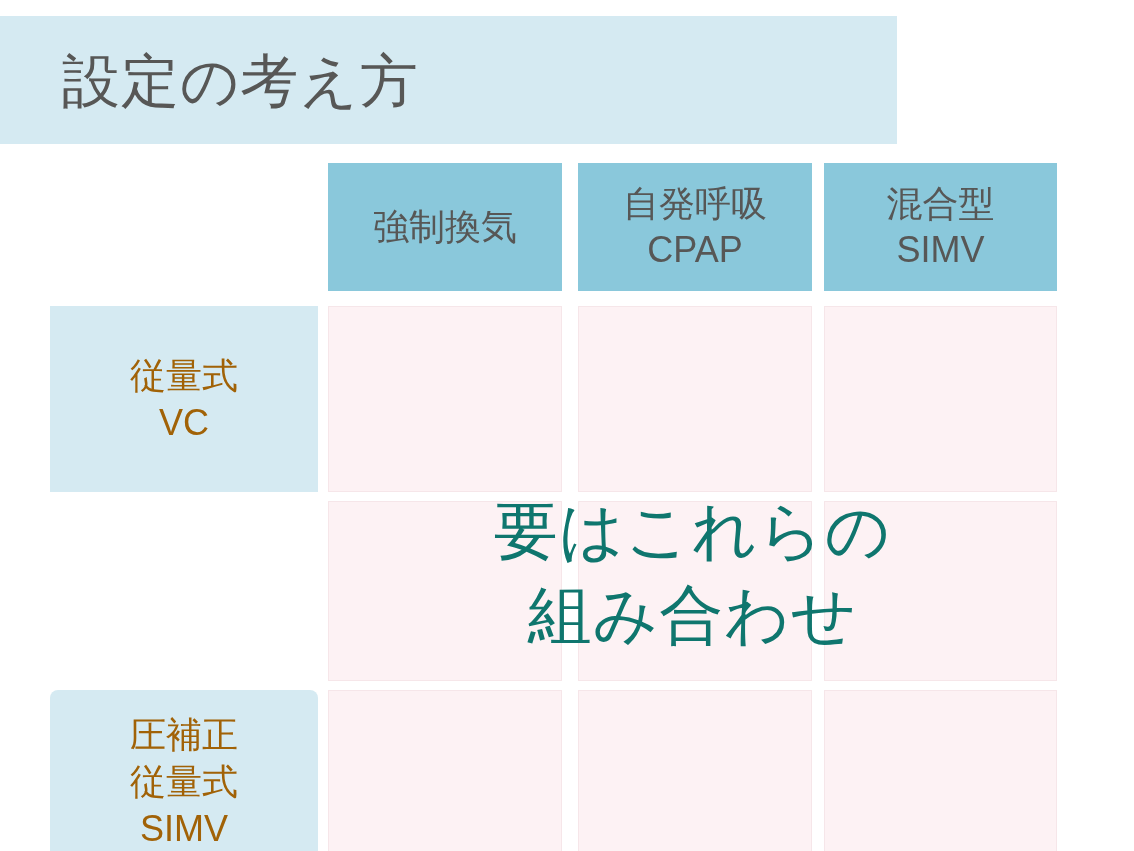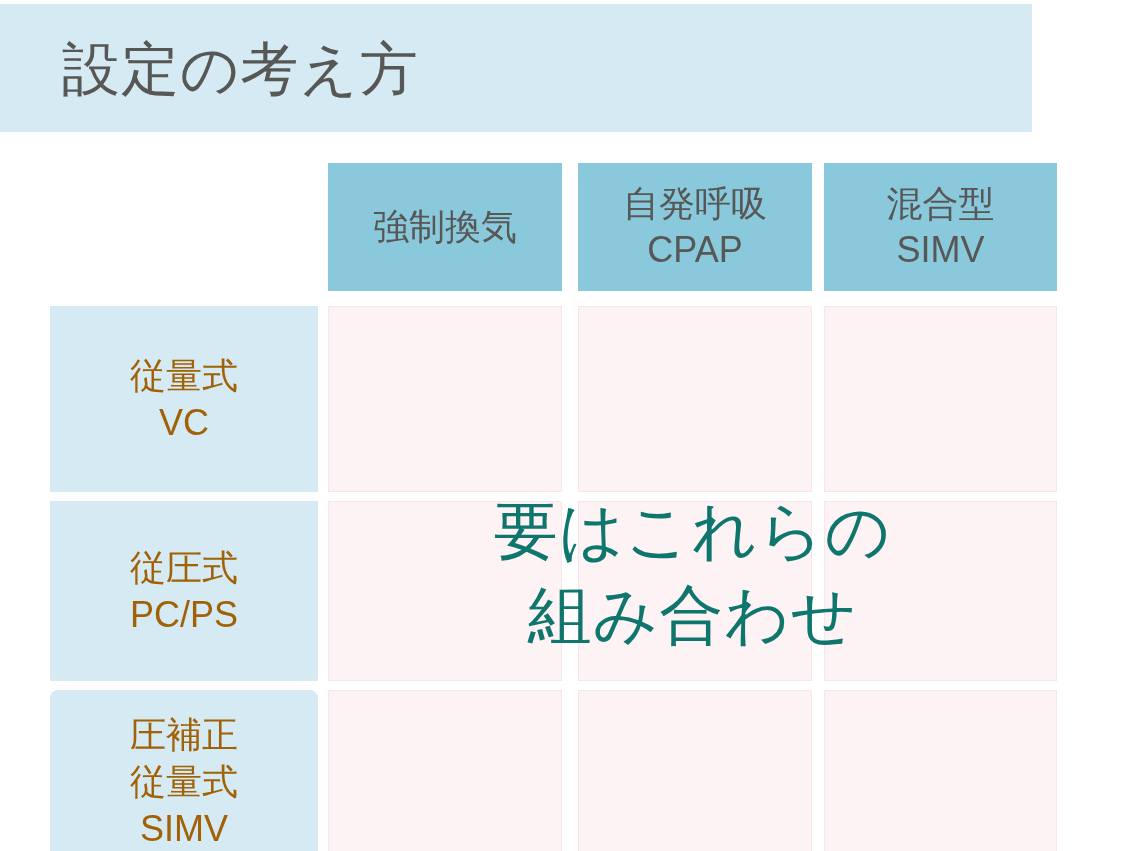--- a/index.html
+++ b/index.html
@@ -12,22 +12,22 @@
     height: 851px;
     overflow: hidden;
     font-family: "Liberation Sans", "DejaVu Sans", sans-serif;
     position: relative;
   }
 
   
   #title-banner {
     position: absolute;
     left: 0;
-    top: 4px;
-    width: 1032px;
+    top: 16px;
+    width: 897px;
     height: 128px;
     background: #d5eaf2;
   }
   #title-text {
     position: absolute;
     left: 62px;
     top: 28px;
     font-size: 58px;
     line-height: 74px;
     font-weight: 400;
@@ -136,26 +136,20 @@
       <span class="line">CPAP</span>
     </div>
   </div>
 
   <div class="cell row-head" id="row-head-0">
     <div>
       <span class="line">従量式</span>
       <span class="line">VC</span>
     </div>
   </div>
-  <div class="cell row-head" id="row-head-1">
-    <div>
-      <span class="line">従圧式</span>
-      <span class="line">PC/PS</span>
-    </div>
-  </div>
   <div class="cell row-head" id="row-head-2">
     <div>
       <span class="line">圧補正</span>
       <span class="line">従量式</span>
       <span class="line">SIMV</span>
     </div>
   </div>
 
   <div class="cell body-cell r0 c0"></div>
   <div class="cell body-cell r0 c1"></div>

